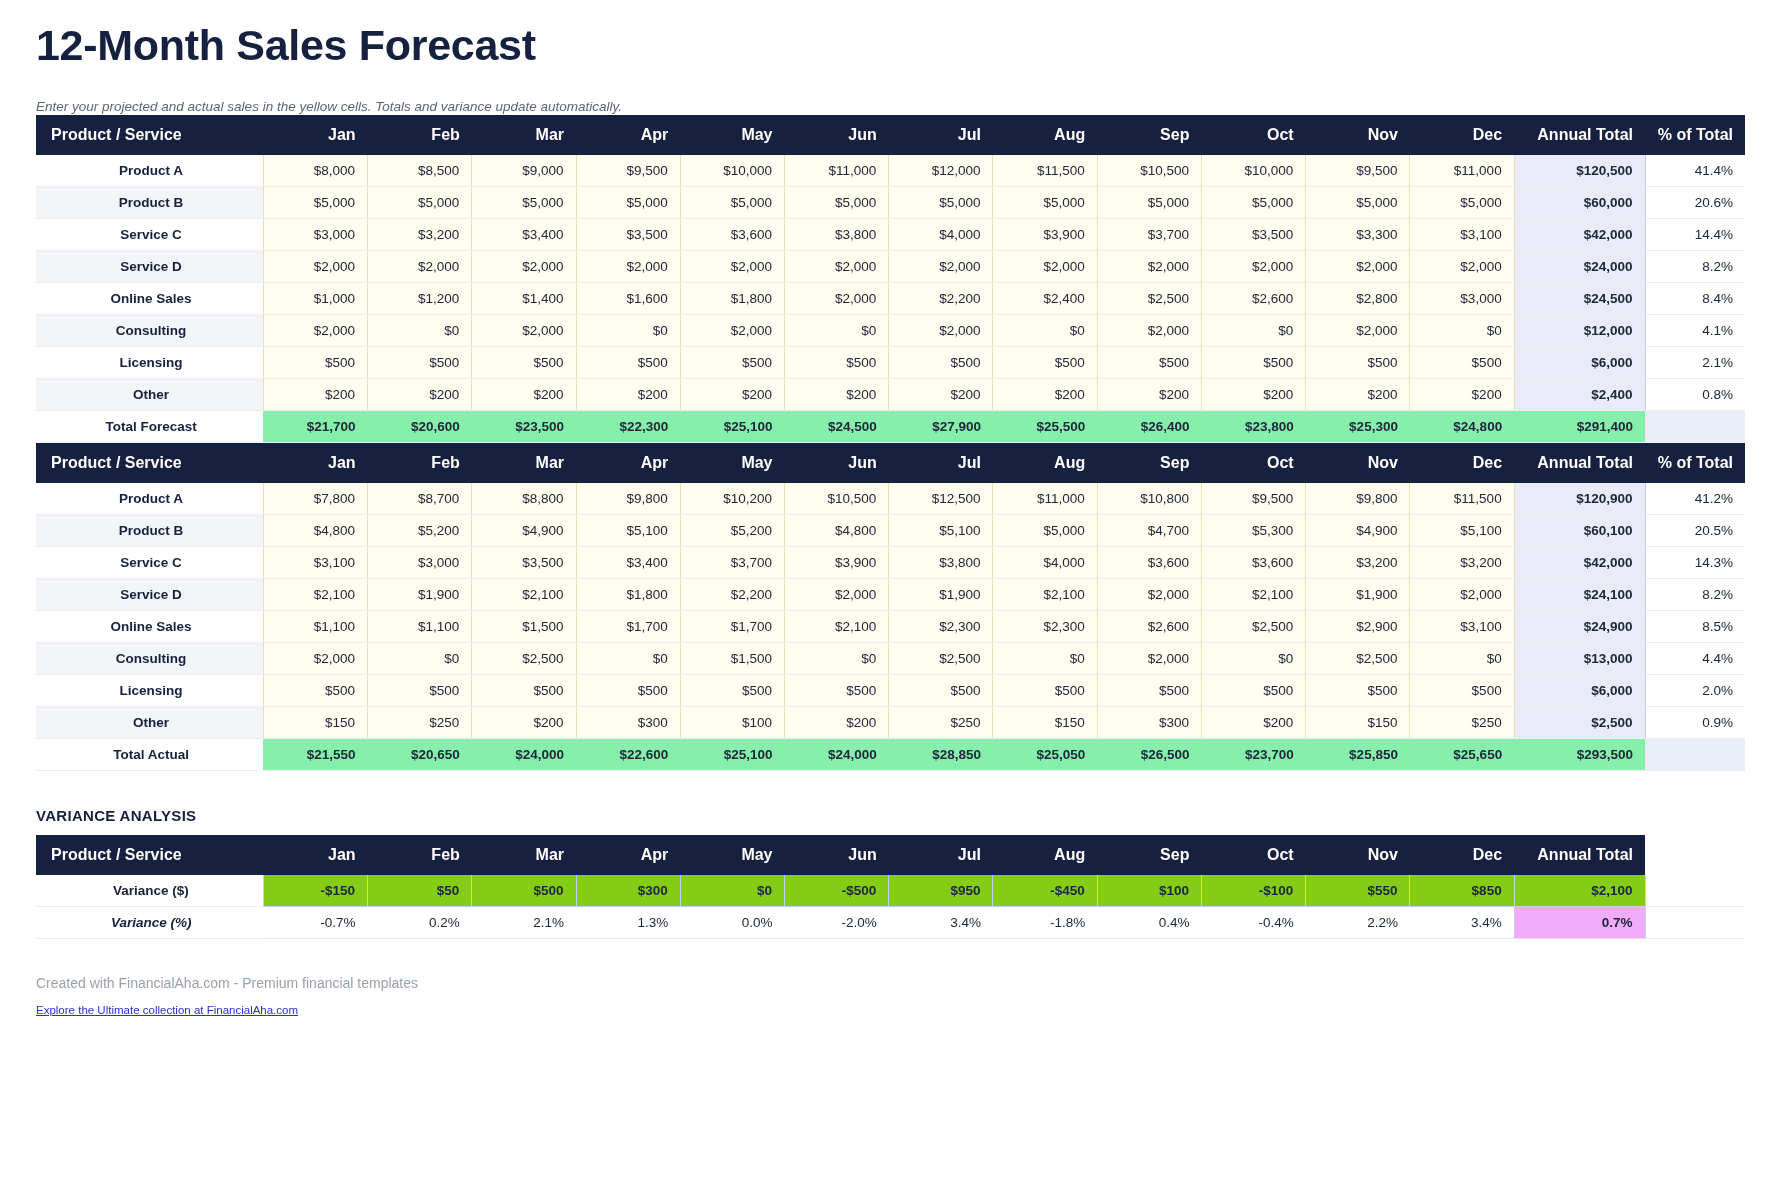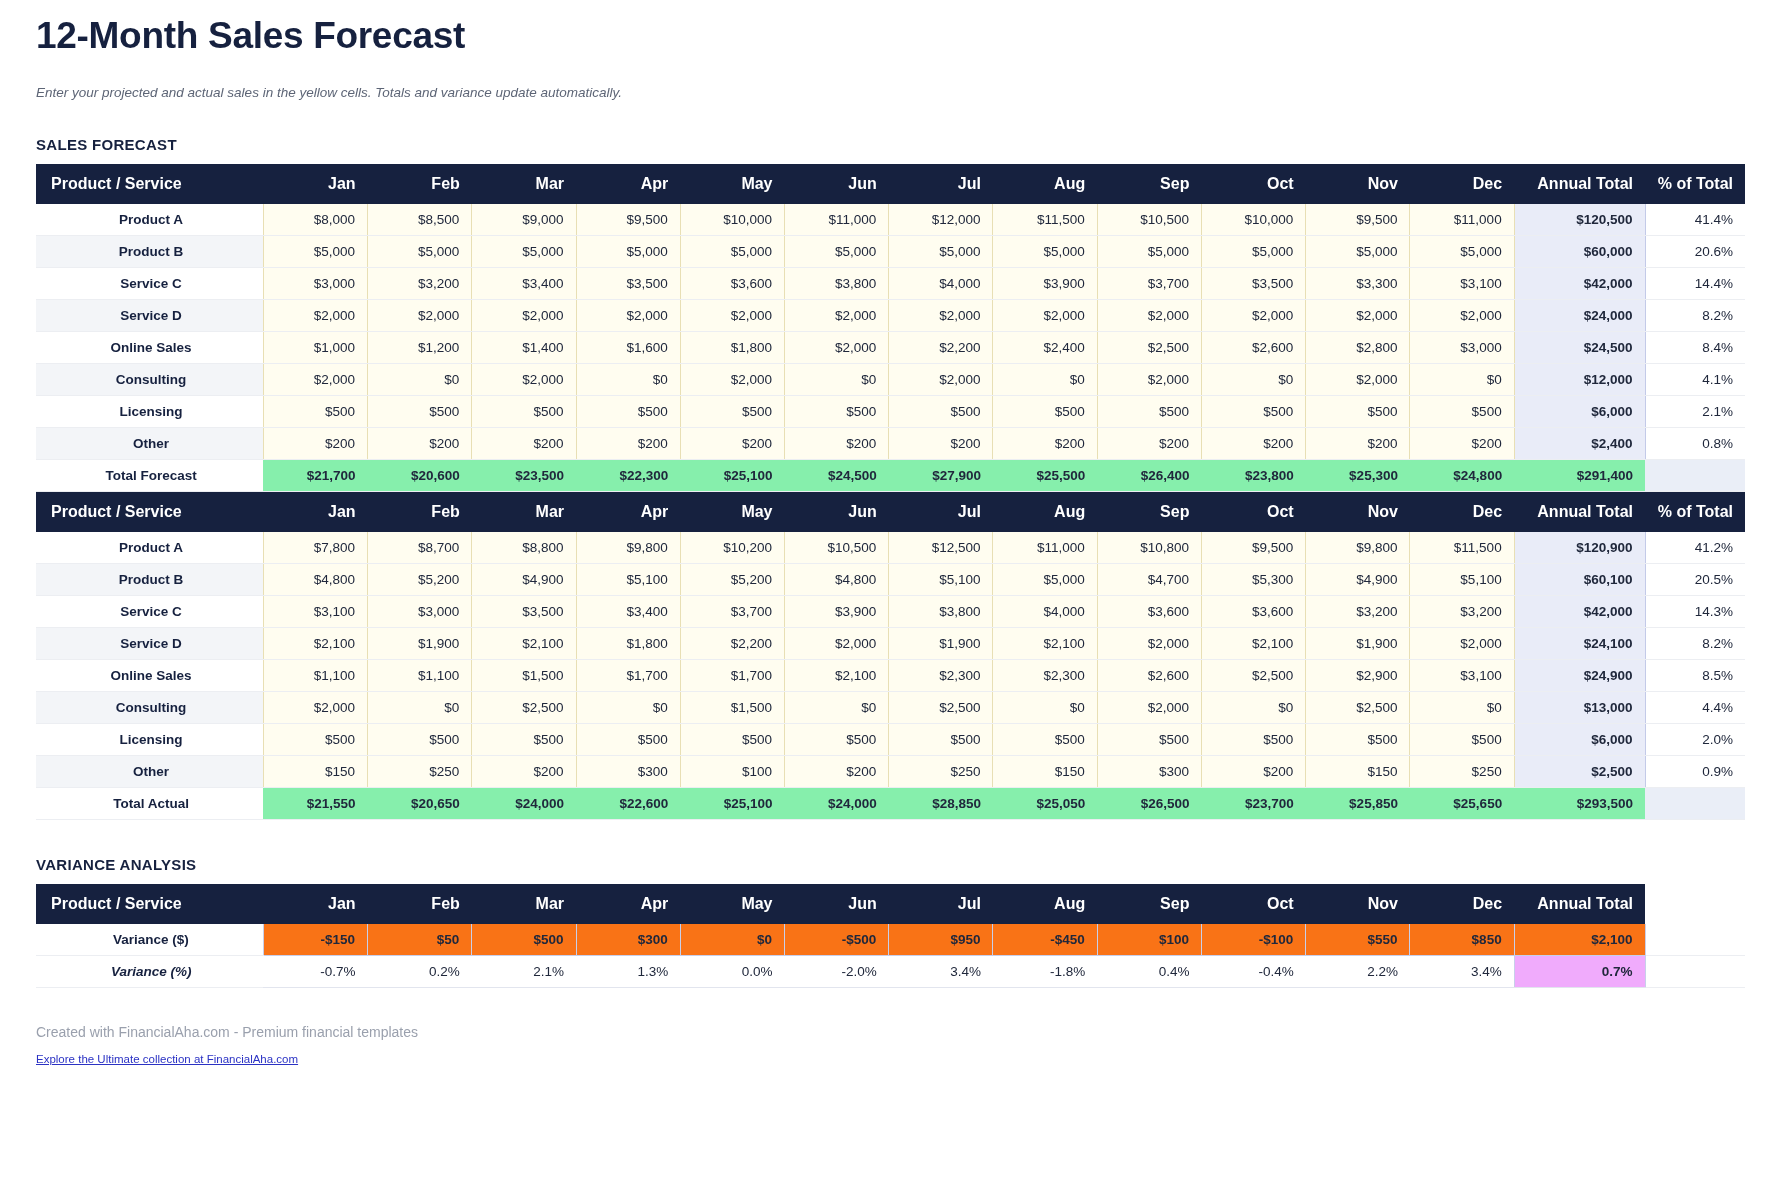--- a/index.html
+++ b/index.html
@@ -14,25 +14,25 @@
     font-family: "Liberation Sans", sans-serif;
     color: #1b2438;
     -webkit-font-smoothing: antialiased;
   }
   .page {
     padding: 14px 36px 0 36px;
   }
 
   
   .doc-title {
-    font-size: 37px;
+    font-size: 43px;
     font-weight: bold;
     color: #16213f;
     letter-spacing: -0.3px;
-    margin: 0 0 0 0;
+    margin: 6px 0 0 0;
     line-height: 1.2;
   }
   .doc-subtitle {
     font-size: 13.5px;
     font-style: italic;
     color: #5d6576;
     margin: 26px 0 0 0;
     line-height: 1.3;
   }
 
@@ -122,21 +122,21 @@
     padding-top: 11px;
     padding-bottom: 11px;
   }
   tr.totals-row td.label-col { background: #eaeef7; }
   tr.totals-row td.calc-cell { border-left: none; border-right: none; }
   tr.totals-row td.pct-cell  { background: #eaeef7; }
 
   
   table.variance col.c-label { width: 205px; }
   tr.var-dollar td.v-cell {
-    background: #f97316;
+    background: #84cc16;
     font-weight: bold;
     border-right: 1px solid #c8cfea;
     border-bottom: 1px solid #c8cfea;
   }
   tr.var-dollar td.v-cell.first-v { border-left: 1px solid #c8cfea; }
   tr.var-dollar td.v-cell.total-v { border-left: 1px solid #c8cfea; }
   tr.var-pct td.v-cell {
     background: #ffffff;
     border-bottom: 1px solid #e2e5ee;
   }
@@ -176,21 +176,20 @@
   }
 </style>
 </head>
 <body>
 
 <div class="page">
 
   <h1 class="doc-title">12-Month Sales Forecast</h1>
   <p class="doc-subtitle">Enter your projected and actual sales in the yellow cells. Totals and variance update automatically.</p>
 
-  <div class="section-label">SALES FORECAST</div>
   <table class="sheet" id="forecast-table">
     <colgroup>
       <col class="c-label">
         <col class="c-month">
         <col class="c-month">
         <col class="c-month">
         <col class="c-month">
       <col class="c-month">
         <col class="c-month">
         <col class="c-month">

